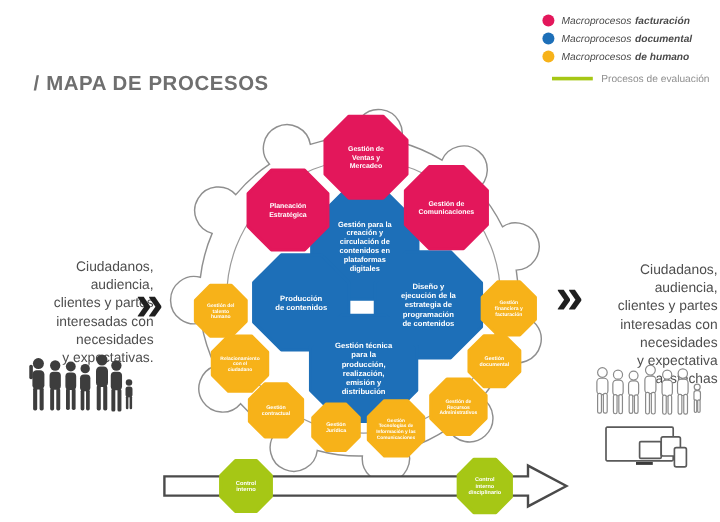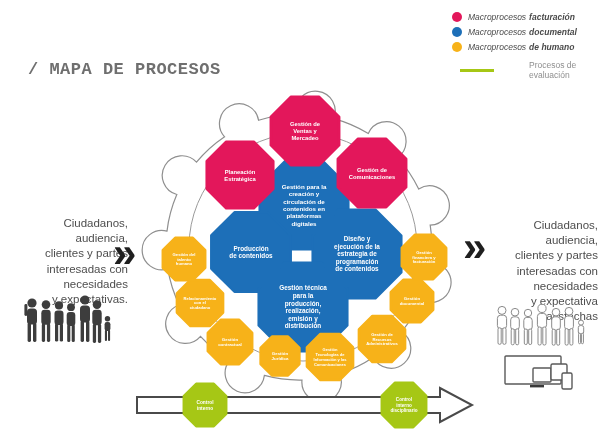--- a/index.html
+++ b/index.html
@@ -1,25 +1,25 @@
 <!DOCTYPE html>
 <html><head>
 <meta charset="utf-8">
 <style>
   html,body{margin:0;padding:0;background:#fff;}
   .canvas{position:relative;width:600px;height:435px;background:#ffffff;overflow:hidden;
           font-family:"Liberation Sans",sans-serif;}
   #diagram{position:absolute;left:0;top:0;}
   .page-title{position:absolute;left:28px;top:60px;font-size:17px;font-weight:bold;
-              color:#6f6f6f;letter-spacing:.5px;font-family:Liberation Mono, monospace;}
+              color:#6f6f6f;letter-spacing:.5px;}
   .legend{position:absolute;left:452px;top:12px;width:146px;}
   .legend-row{display:flex;align-items:center;margin-bottom:5px;font-size:8.5px;color:#4a4a4a;font-style:italic;}
   .legend-dot{width:10px;height:10px;border-radius:50%;margin-right:6px;flex:0 0 auto;}
   .legend-bold{font-weight:bold;margin-left:3px;}
-  .legend-eval{display:flex;align-items:center;margin-top:8px;margin-left:8px;gap:28px;}
+  .legend-eval{display:flex;align-items:center;margin-top:8px;margin-left:8px;}
   .legend-line{width:34px;height:3px;margin-right:7px;flex:0 0 auto;}
   .legend-eval-label{font-size:8.5px;color:#8f8f8f;}
   .side-text{position:absolute;text-align:right;font-size:11.5px;line-height:1.32;
              color:#4e4e4e;white-space:pre-line;}
   .side-text.left{left:2px;top:216px;width:126px;}
   .side-text.right{left:472px;top:218px;width:126px;}
   .chevron{position:absolute;font-size:42px;font-weight:bold;color:#1f1f1f;line-height:1;}
   .chevron.left{left:113px;top:232px;}
   .chevron.right{left:463px;top:226px;}
   .icon-abs{position:absolute;}

